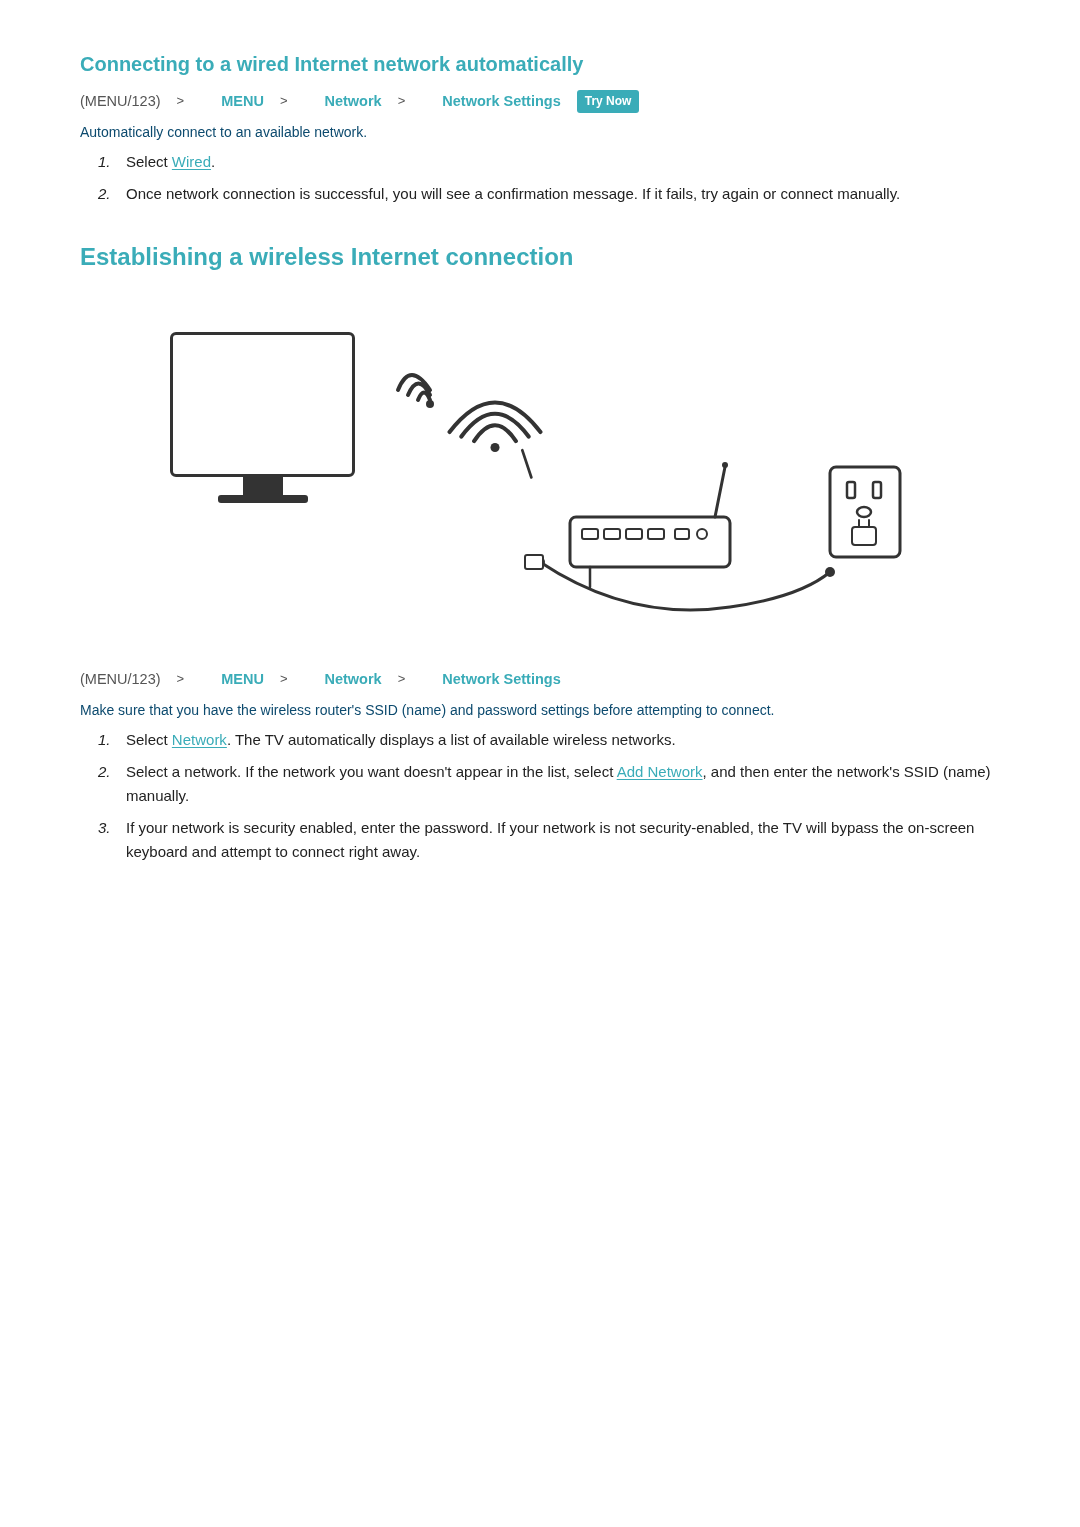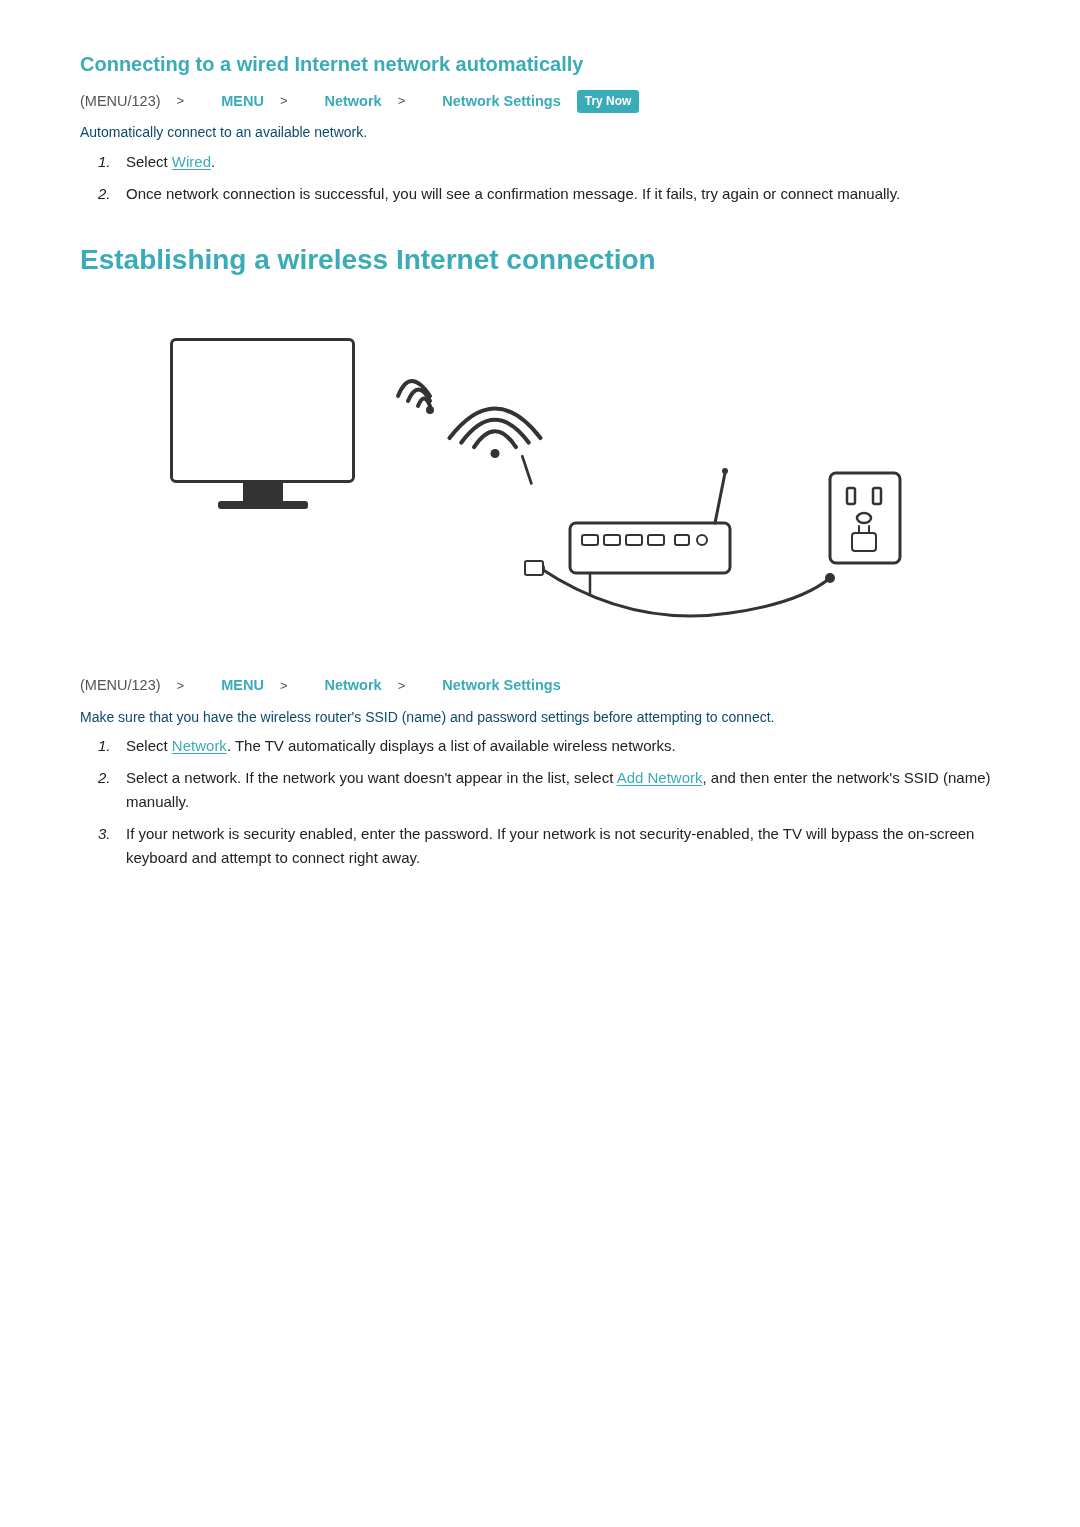--- a/index.html
+++ b/index.html
@@ -87,21 +87,21 @@
       text-decoration: underline;
       text-underline-offset: 2px;
     }
 
     .section-divider {
       margin: 32px 0 24px 0;
     }
 
     .section-title-large {
       color: #3aacb8;
-      font-size: 28px;
+      font-size: 24px;
       font-weight: 700;
       margin-bottom: 36px;
     }
 
     
     .diagram-container {
       display: flex;
       justify-content: center;
       align-items: center;
       margin: 10px 0 36px 0;

